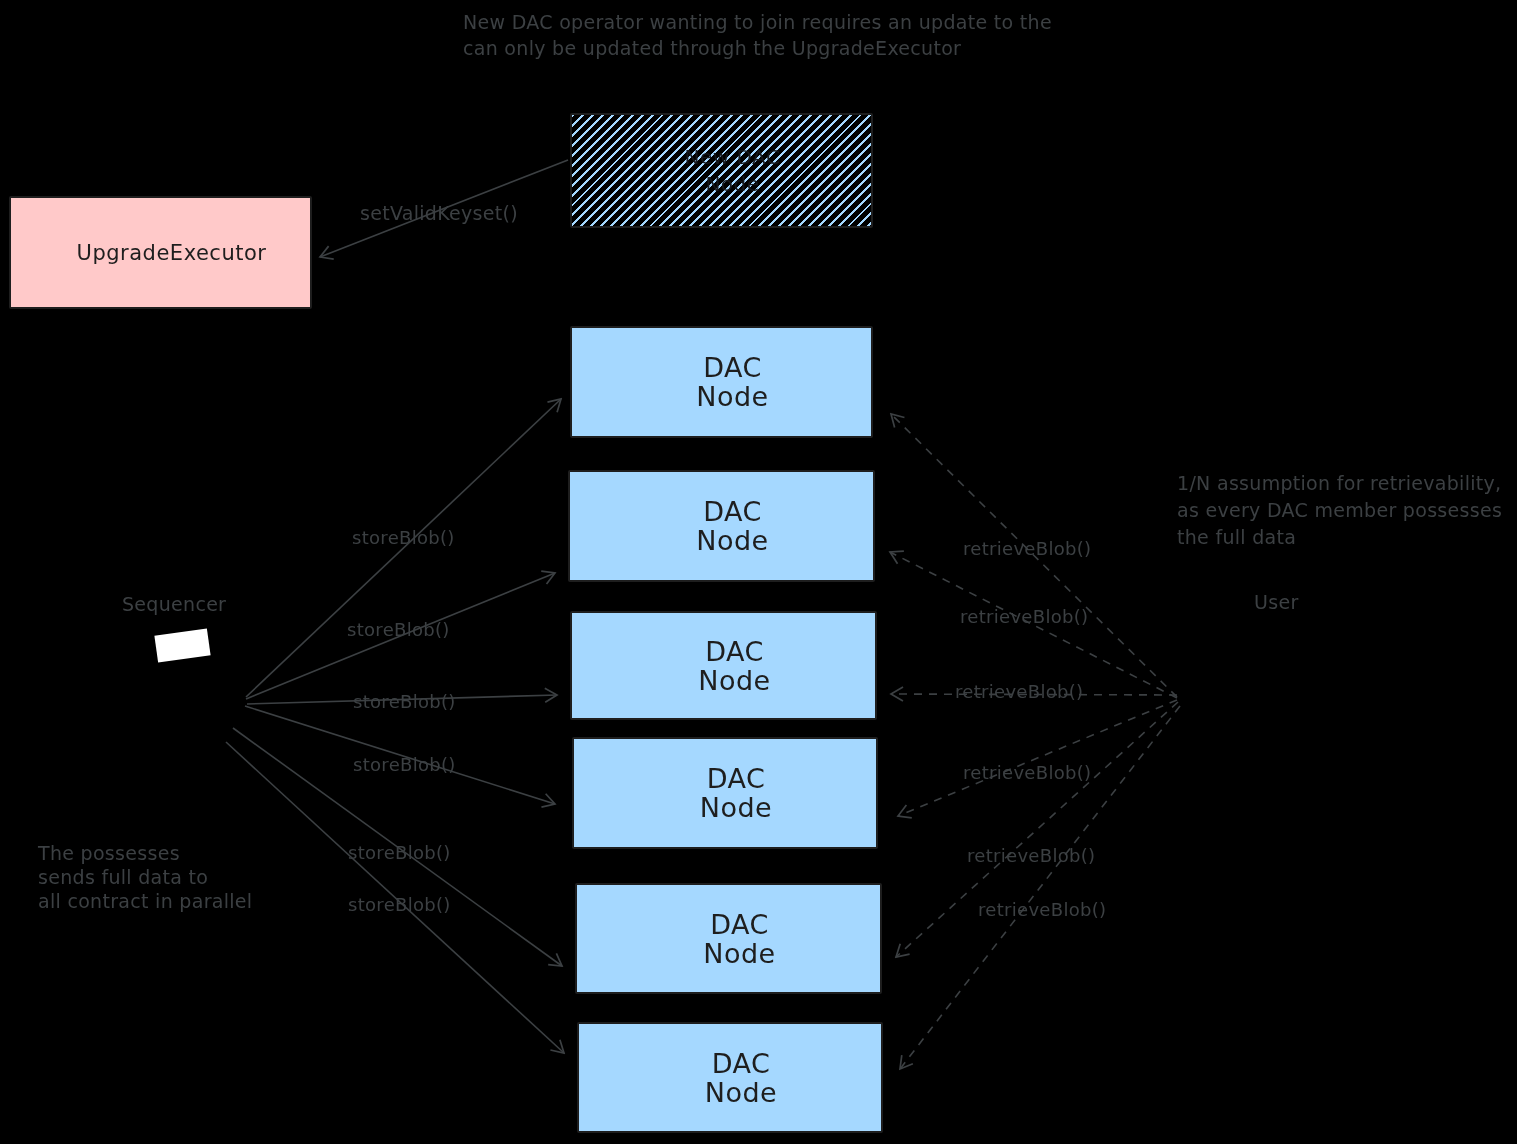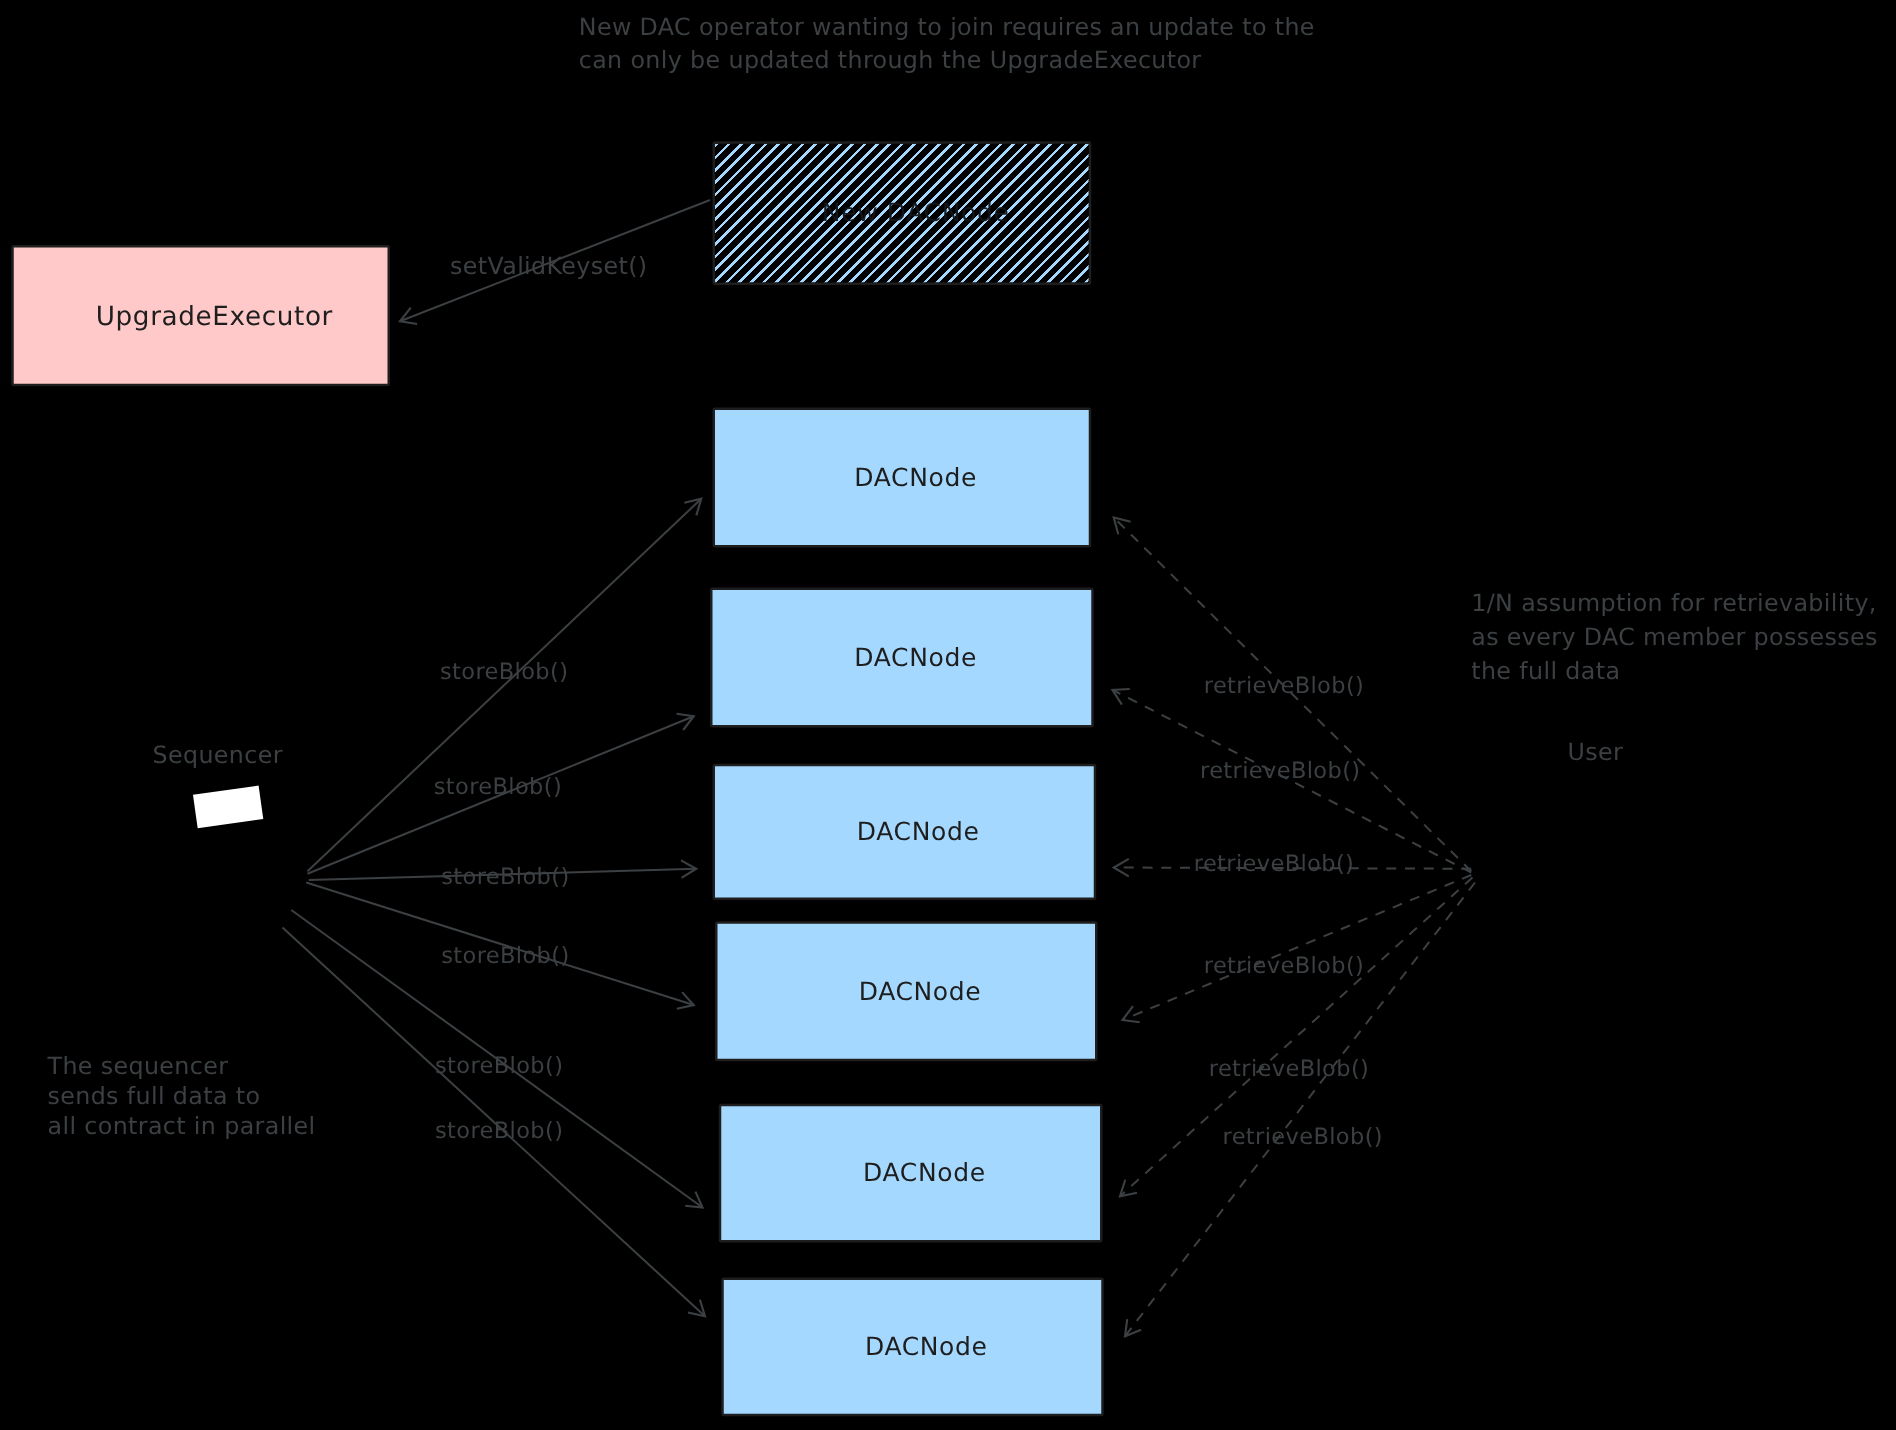--- a/index.html
+++ b/index.html
@@ -34,30 +34,30 @@
     color:var(--ink);
     font-size:18px;
     letter-spacing:.3px;
     white-space:nowrap;
   }
   .shape{
     position:absolute;
     border:2px solid var(--stroke);
     border-radius:2px;
     display:flex;
-    flex-direction:row;
+    flex-direction:column;
     align-items:center;
     justify-content:center;
     text-align:center;
     padding-left:22px;
   }
   .dac-box{
     background:var(--node-fill);
     color:var(--box-text);
-    font-size:20px;
+    font-size:27px;
     line-height:29px;
     letter-spacing:.5px;
   }
   .exec-box{
     background:var(--exec-fill);
     color:var(--box-text);
     font-size:21px;
     letter-spacing:.5px;
   }
   .hatch-box{
@@ -167,18 +167,18 @@
   <div class="fn-label" style="left:978px;top:899px;">retrieveBlob()</div>
 
   <div class="note" style="left:1177px;top:470px;line-height:27px;">
     <div>1/N assumption for retrievability,</div>
     <div>as every DAC member possesses</div>
     <div>the full data</div>
   </div>
   <div class="note" style="left:1254px;top:589px;">User</div>
 
   <div class="note" style="left:38px;top:841px;line-height:24px;">
-    <div>The sequencer</div>
+    <div>The possesses</div>
     <div>sends full data to</div>
     <div>all contract in parallel</div>
   </div>
 
 </div>
 
 </body></html>

